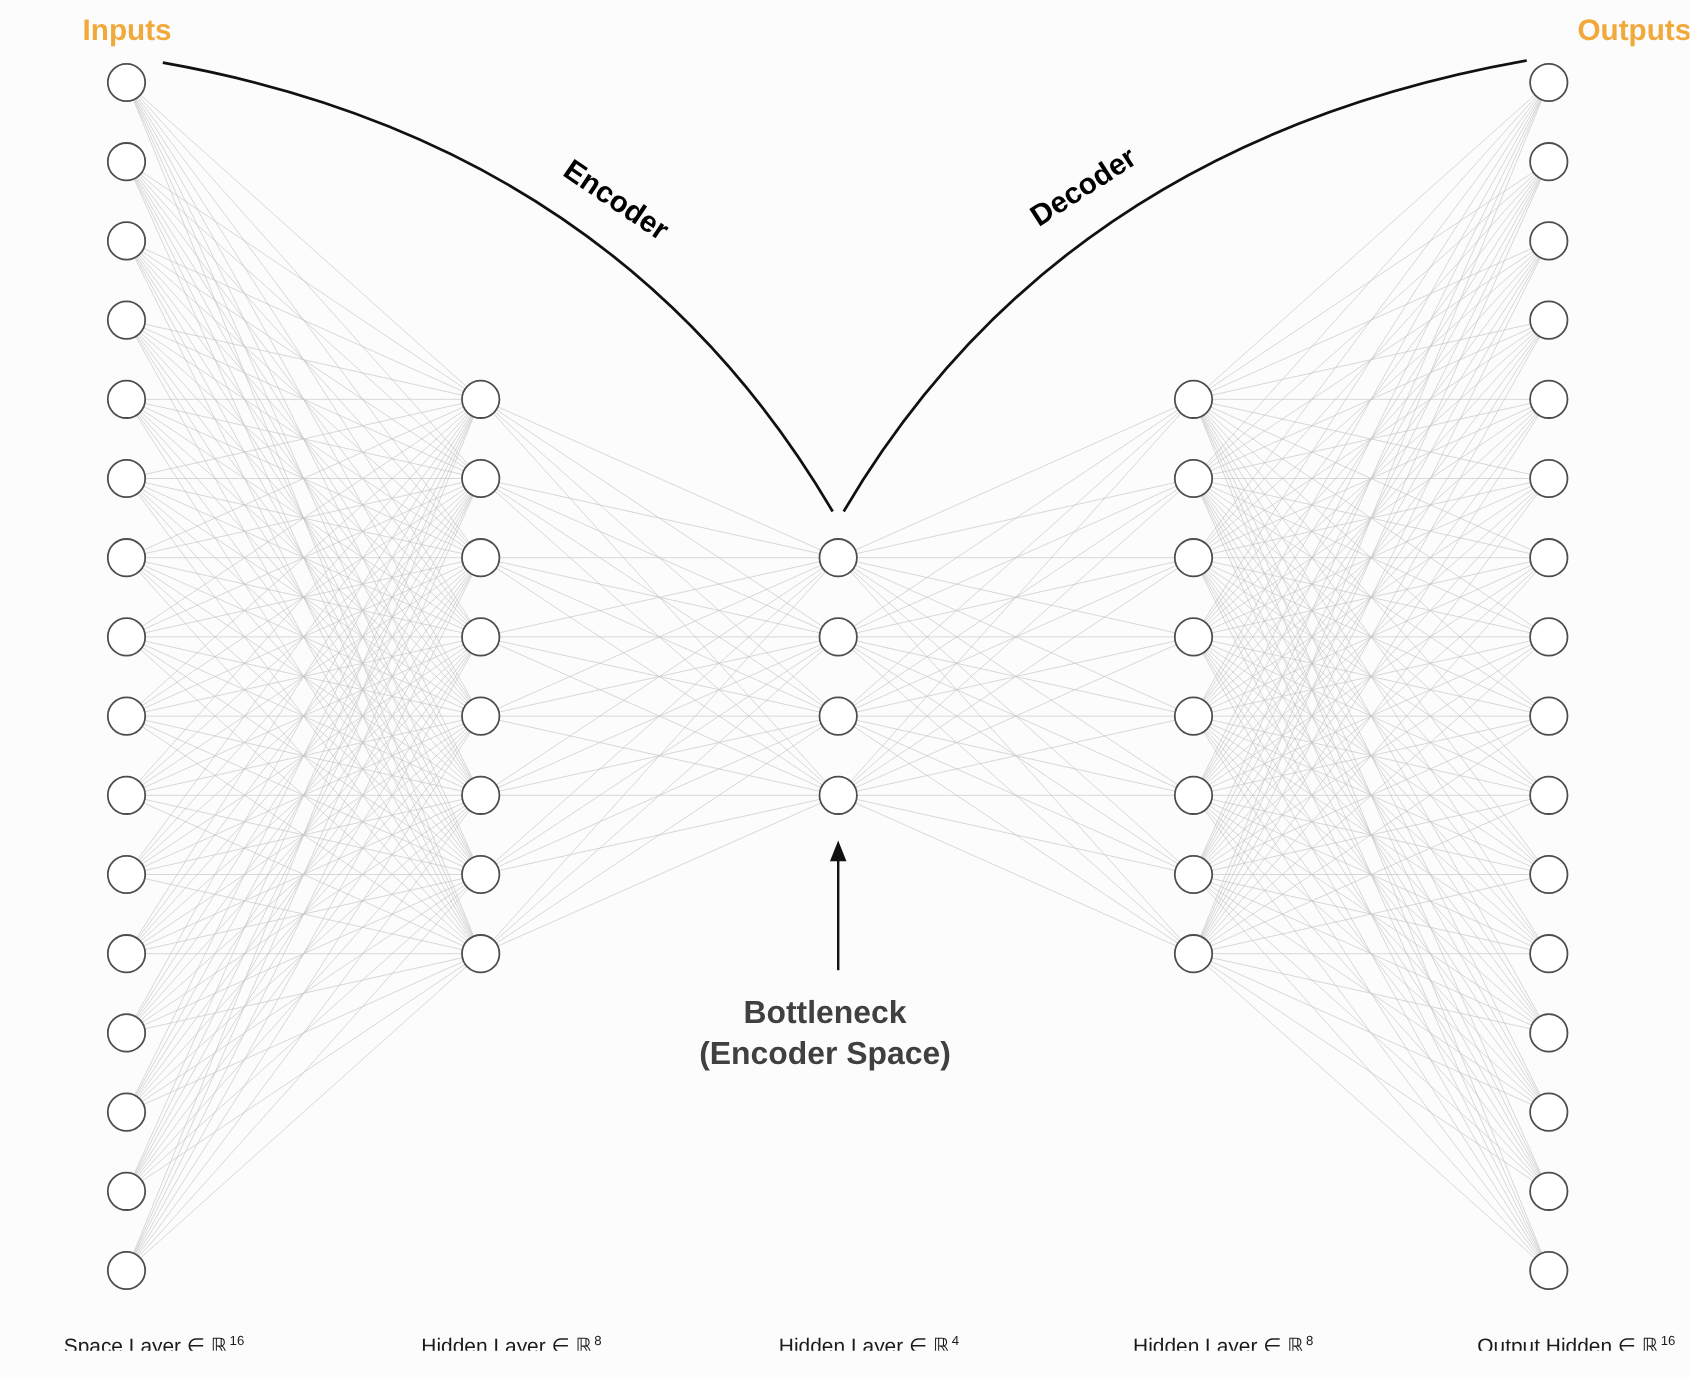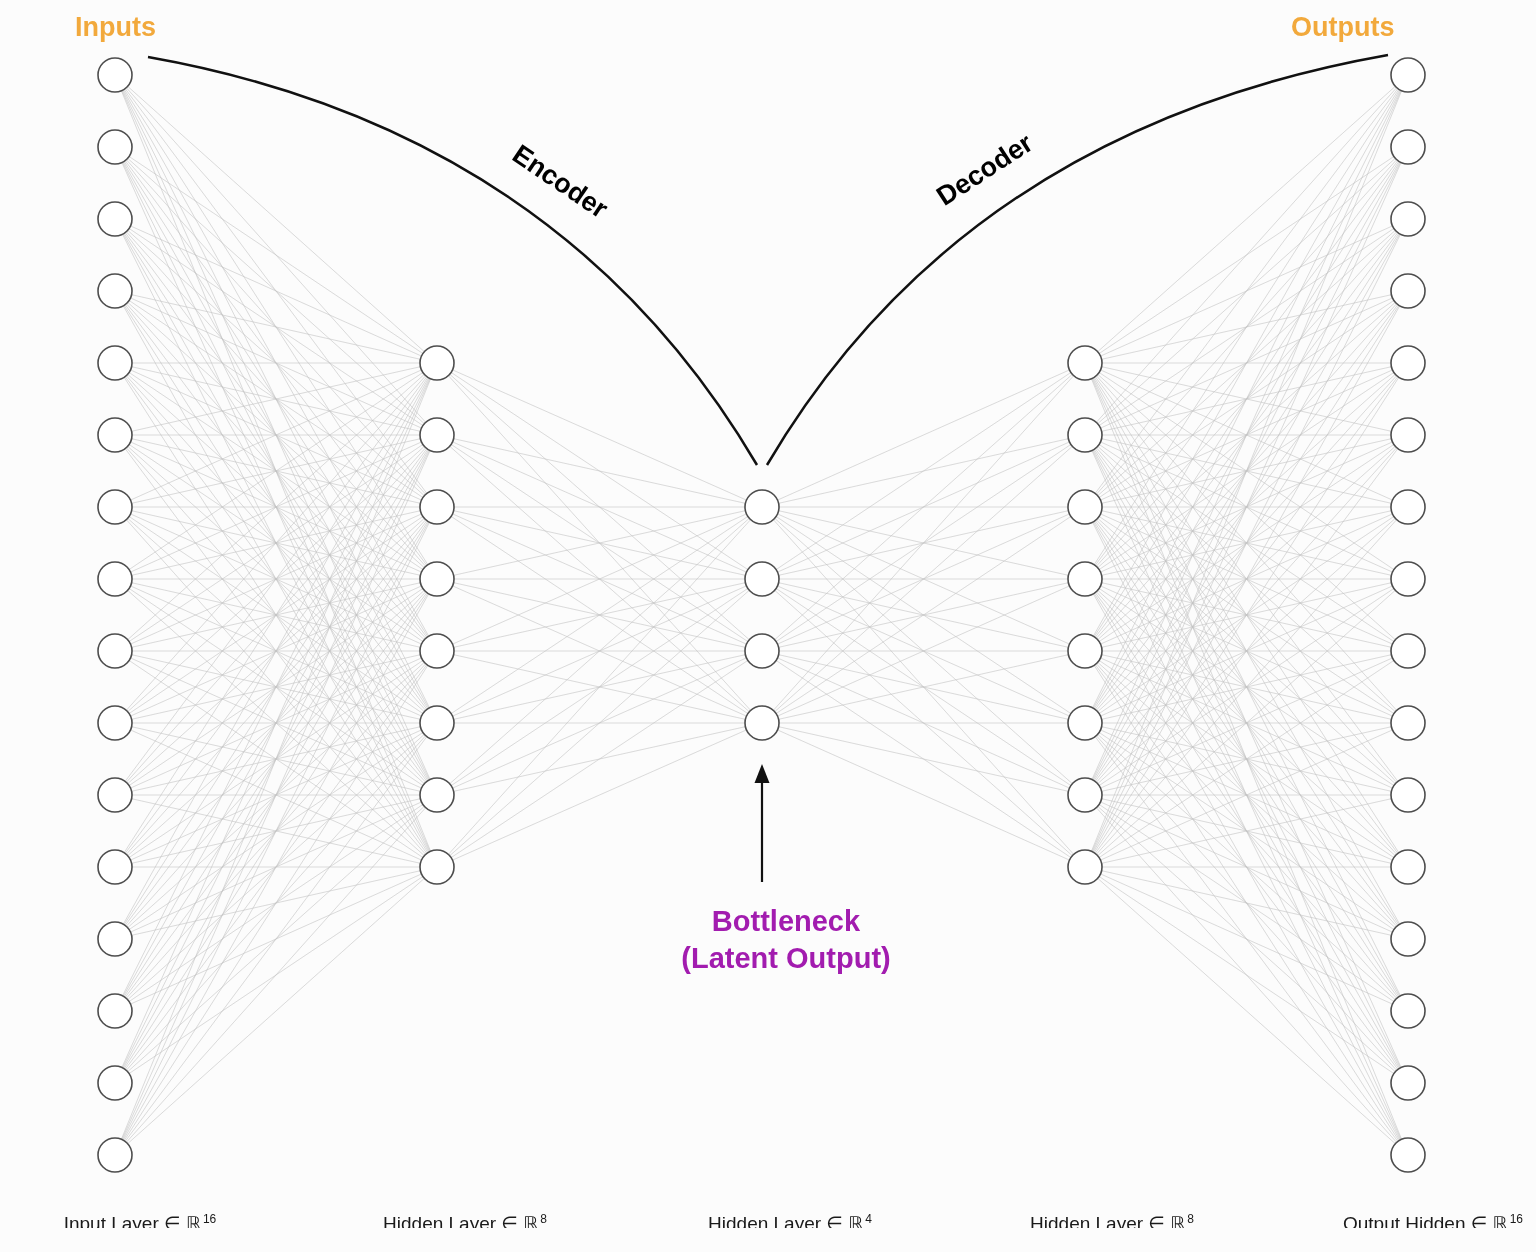--- a/index.html
+++ b/index.html
@@ -20,48 +20,48 @@
     left: 0;
     top: 0;
   }
   .io-label {
     position: absolute;
     top: 12px;
     font-size: 27px;
     font-weight: 700;
   }
   .io-label.inputs  { left: 75px; }
-  .io-label.outputs { left: 1291px; }
+  .io-label.outputs { left: 1434px; }
   .brace-label {
     position: absolute;
     font-size: 27px;
     font-weight: 700;
     color: #000;
     white-space: nowrap;
   }
   .brace-label.encoder {
     left: 560px;
     top: 182px;
     transform: translate(-50%, -50%) rotate(34deg);
   }
   .brace-label.decoder {
     left: 985px;
     top: 170px;
     transform: translate(-50%, -50%) rotate(-33deg);
   }
   .bottleneck-label {
     position: absolute;
-    left: 786px;
+    left: 750px;
     top: 903px;
     transform: translateX(-50%);
     text-align: center;
     font-size: 29px;
     font-weight: 700;
     line-height: 1.28;
-    color: #a21caf;
+    color: #404040;
     white-space: nowrap;
   }
   .layer-label {
     position: absolute;
     top: 1212px;
     transform: translateX(-50%);
     font-size: 19px;
     color: #1a1a1a;
     white-space: nowrap;
   }
@@ -470,22 +470,22 @@
   </svg>
 
   <div class="io-label inputs" style="color: rgb(242, 169, 60);">Inputs</div>
   <div class="io-label outputs" style="color: rgb(242, 169, 60);">Outputs</div>
 
   <div class="brace-label encoder">Encoder</div>
   <div class="brace-label decoder">Decoder</div>
 
   <div class="bottleneck-label">
     <div>Bottleneck</div>
-    <div>(Latent Output)</div>
+    <div>(Encoder Space)</div>
   </div>
 
-  <div class="layer-label l0"><span>Input Layer ∈ ℝ</span><sup>16</sup></div>
+  <div class="layer-label l0"><span>Space Layer ∈ ℝ</span><sup>16</sup></div>
   <div class="layer-label l1"><span>Hidden Layer ∈ ℝ</span><sup>8</sup></div>
   <div class="layer-label l2"><span>Hidden Layer ∈ ℝ</span><sup>4</sup></div>
   <div class="layer-label l3"><span>Hidden Layer ∈ ℝ</span><sup>8</sup></div>
   <div class="layer-label l4"><span>Output Hidden ∈ ℝ</span><sup>16</sup></div>
 
 </div>
 
 </body></html>

